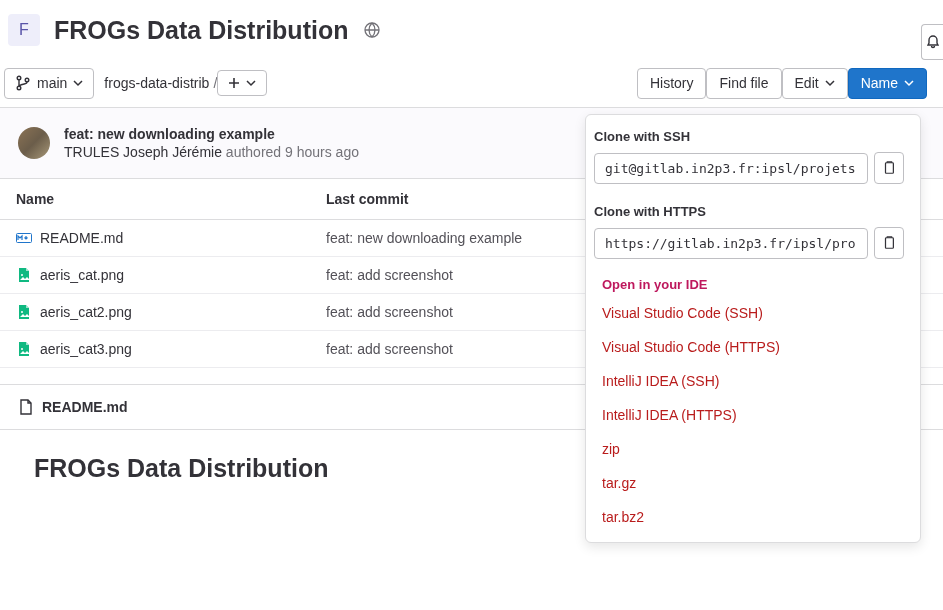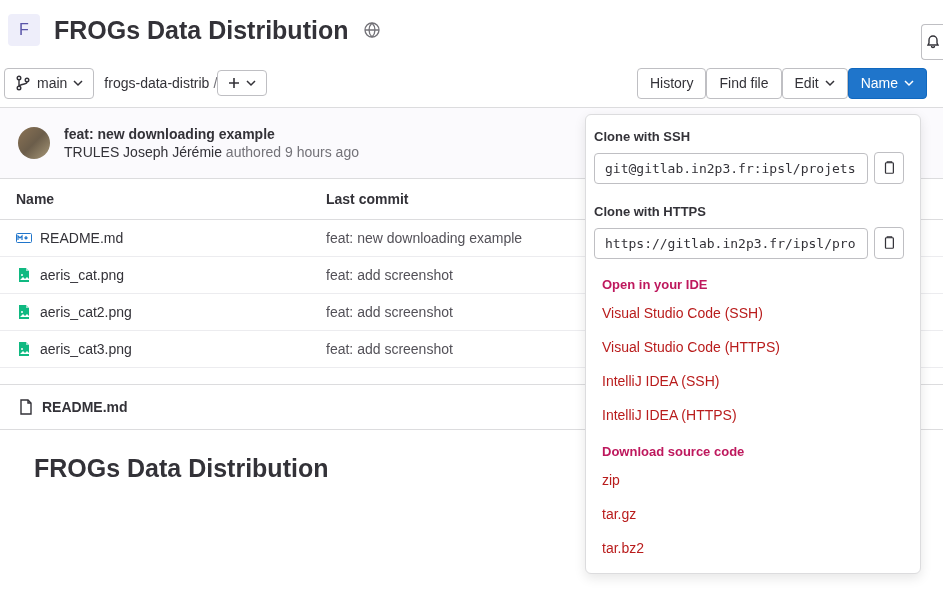--- a/index.html
+++ b/index.html
@@ -224,21 +224,20 @@
         </button>
       </div>
     </div>
     <div class="dd-head">Open in your IDE</div>
     <div id="ide-list">
         <div class="dd-item">Visual Studio Code (SSH)</div>
         <div class="dd-item">Visual Studio Code (HTTPS)</div>
         <div class="dd-item">IntelliJ IDEA (SSH)</div>
         <div class="dd-item">IntelliJ IDEA (HTTPS)</div>
       </div>
-    <div class="dd-head">Download source code</div>
     <div id="download-list">
         <div class="dd-item">zip</div>
         <div class="dd-item">tar.gz</div>
         <div class="dd-item">tar.bz2</div>
       </div>
   </div>
 
 </div>
 
 </body></html>

